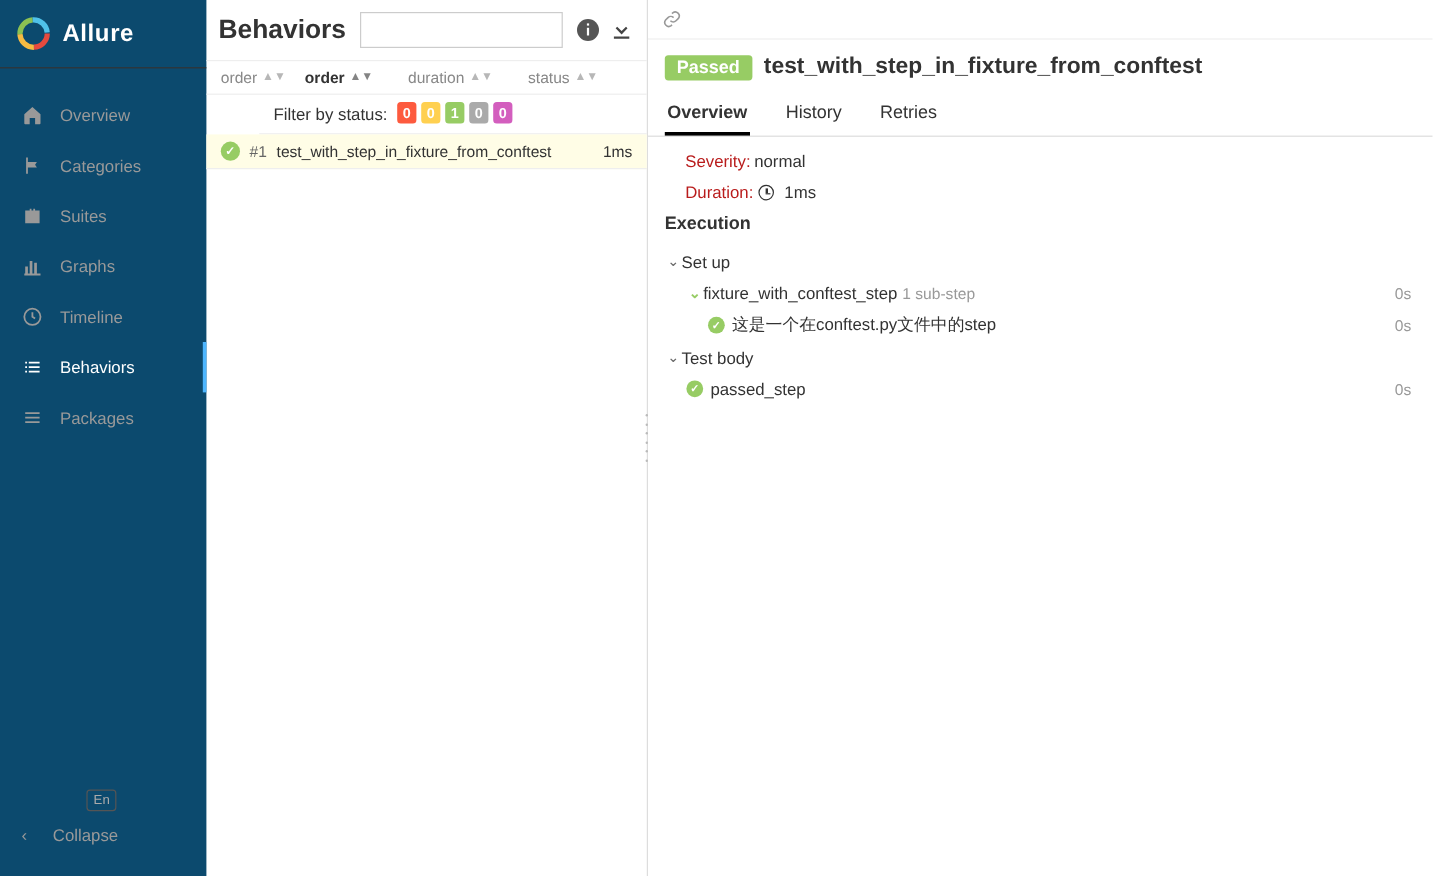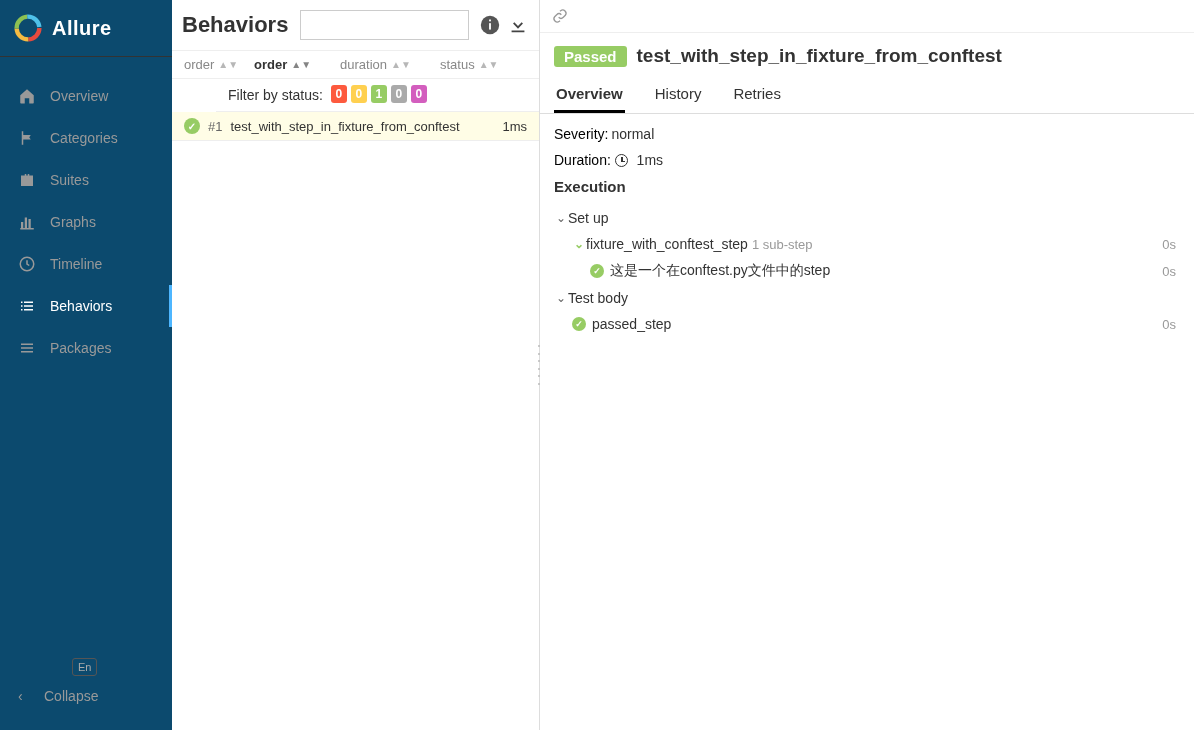--- a/index.html
+++ b/index.html
@@ -221,21 +221,21 @@
     color: #333;
     cursor: pointer;
   }
   .tab.active {
     font-weight: 700;
     border-bottom: 3px solid #000;
   }
 
   .details { padding: 12px 14px; overflow-y: auto; }
   .detail-line { margin-bottom: 10px; font-size: 14px; }
-  .detail-line .k { color: #000000; }
+  .detail-line .k { color: #b91c1c; margin-left: 17px; }
   .detail-line .v { color: #333; margin-left: 3px; }
   .clock-icon { display:inline-block; width:13px; height:13px; border:1.3px solid #333; border-radius:50%; position:relative; vertical-align:-2px; margin-right:2px;}
   .clock-icon::before { content:""; position:absolute; left:50%; top:50%; width:4px; height:1.3px; background:#333; }
   .clock-icon::after { content:""; position:absolute; left:50%; top:20%; width:1.3px; height:4px; background:#333; }
 
   .exec-title { font-weight: 700; margin: 6px 0 10px; font-size: 15px; }
 
   .step-block { padding-left: 0; }
   .step-row {
     display: flex; align-items: center;

